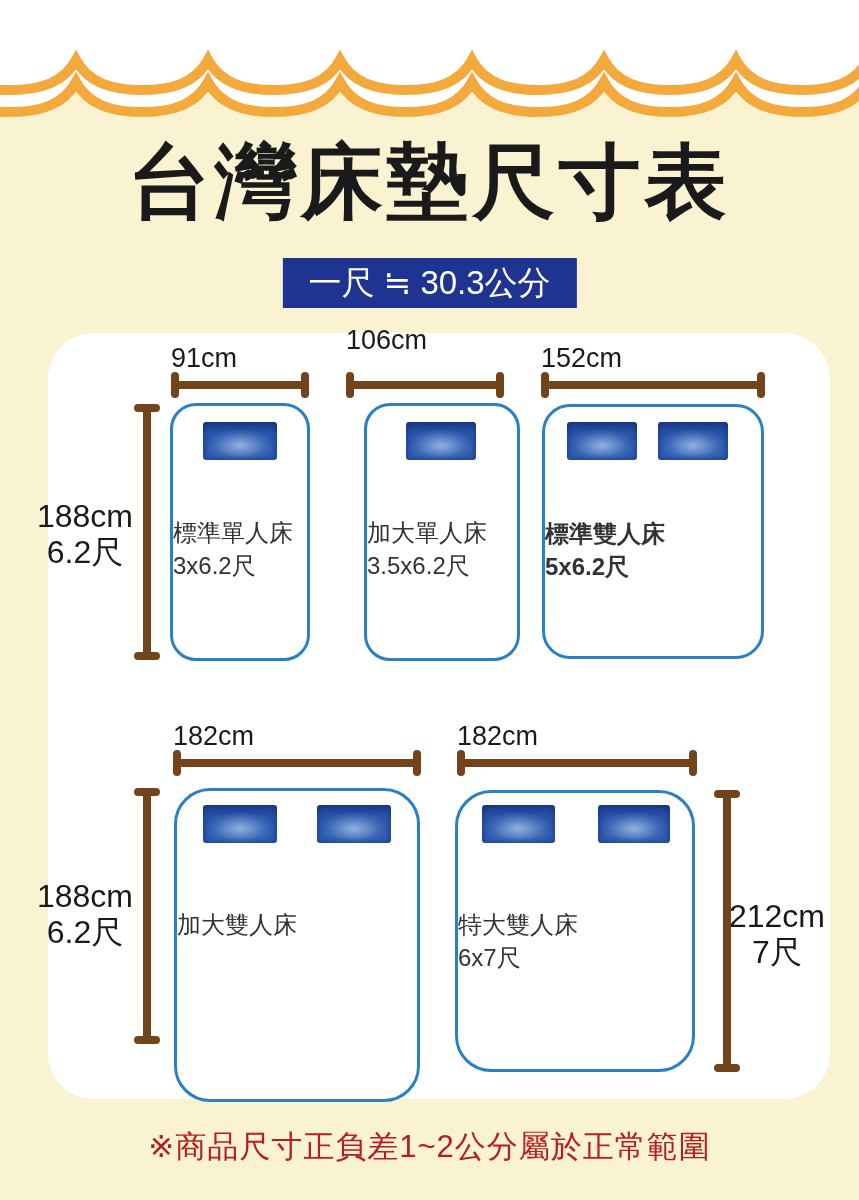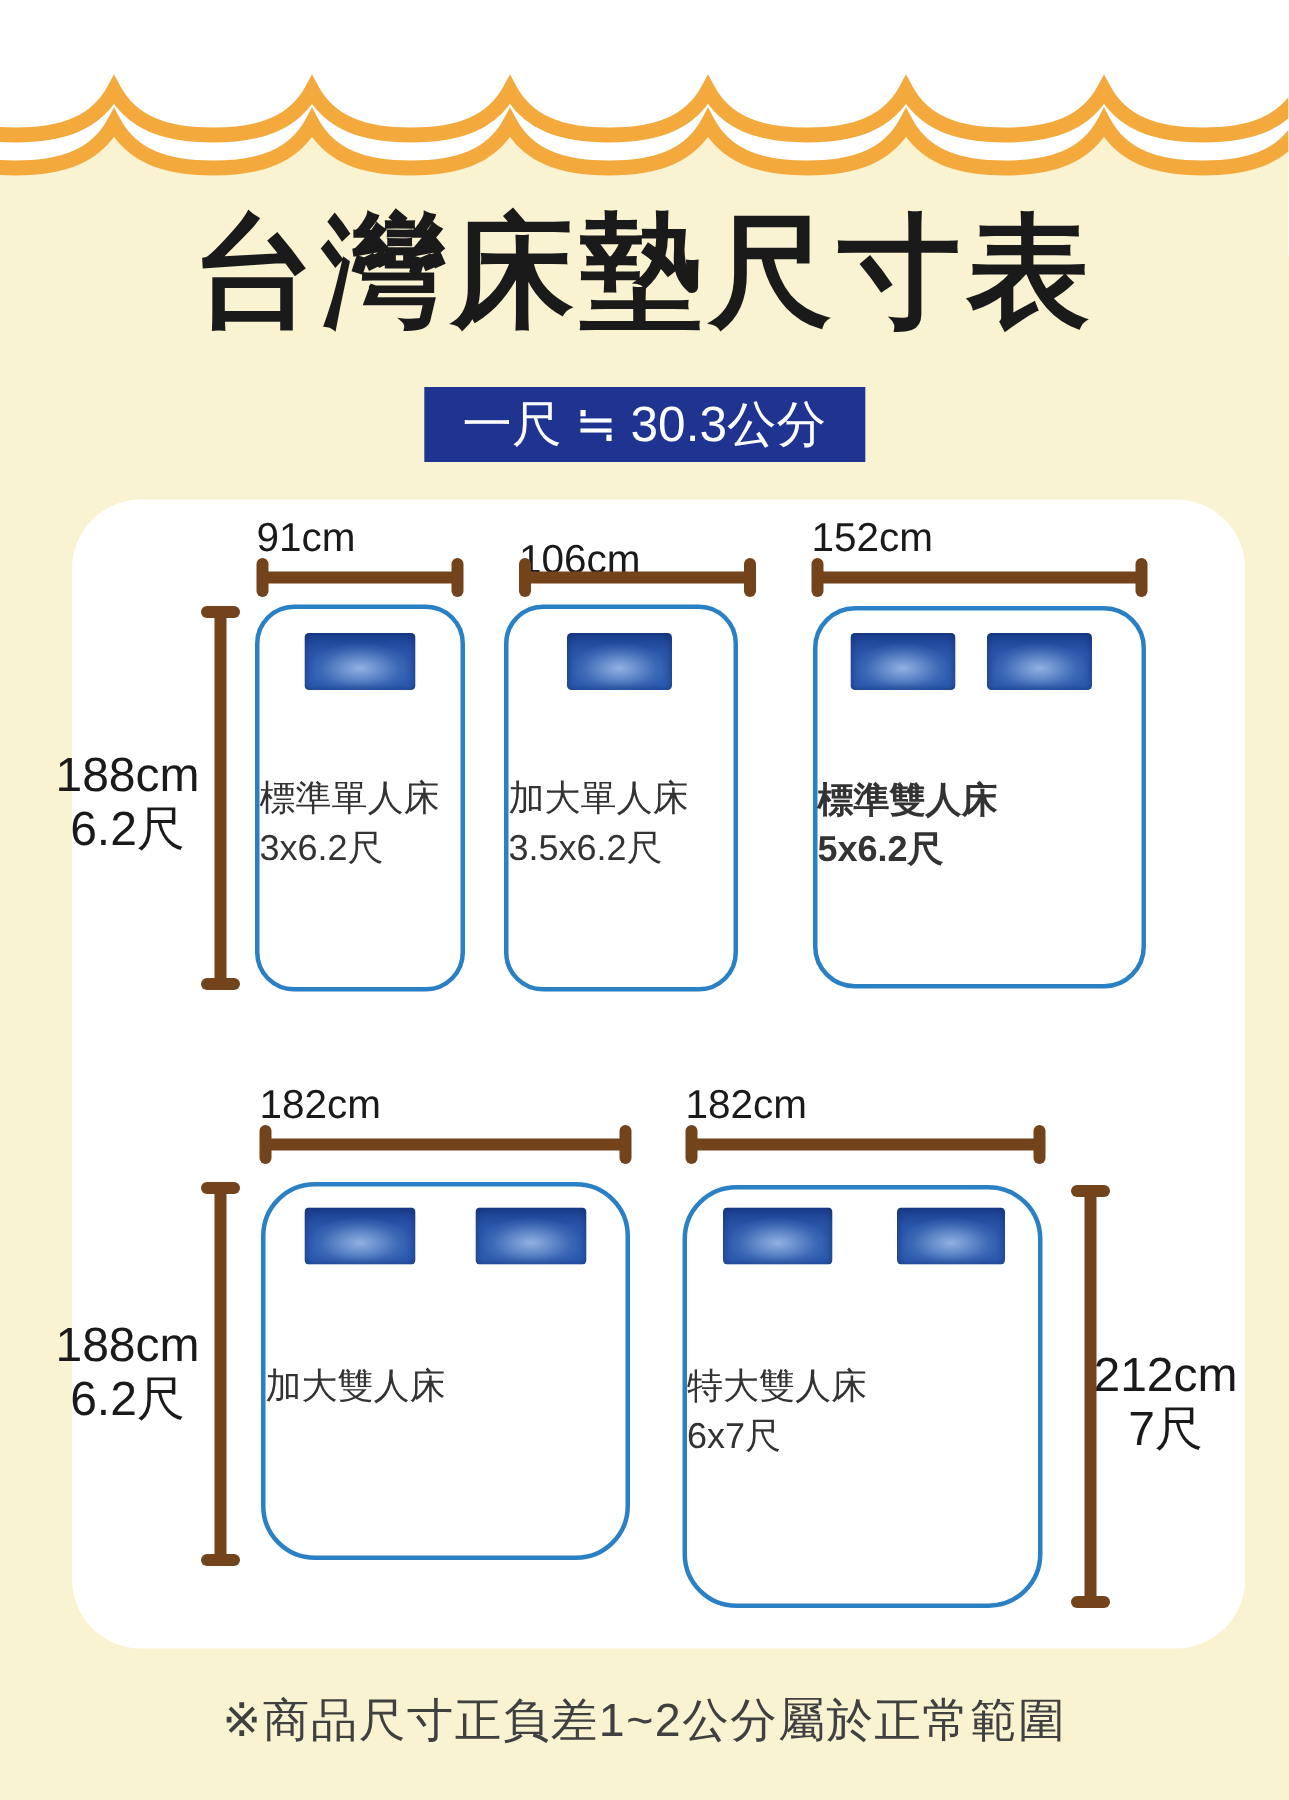--- a/index.html
+++ b/index.html
@@ -42,23 +42,23 @@
   .panel{
     position:absolute;left:48px;top:333px;width:782px;height:766px;
     background:#ffffff;border-radius:46px;
   }
   
   .bed{
     position:absolute;background:#fff;
     border:3px solid var(--bed-border,#2A80C4);
   }
   .bed1{left:170px;top:403px;width:140px;height:258px;border-radius:26px;}
-  .bed2{left:336px;top:403px;width:156px;height:258px;border-radius:26px;}
+  .bed2{left:364px;top:403px;width:156px;height:258px;border-radius:26px;}
   .bed3{left:542px;top:404px;width:222px;height:255px;border-radius:28px;font-weight:bold;}
-  .bed4{left:174px;top:788px;width:246px;height:252px;border-radius:36px;}
+  .bed4{left:174px;top:788px;width:246px;height:314px;border-radius:36px;}
   .bed5{left:455px;top:790px;width:240px;height:282px;border-radius:36px;}
   .pillow{
     position:absolute;height:38px;border-radius:3px;
     background:
       radial-gradient(ellipse 62% 58% at 50% 62%, rgba(150,182,228,.95), rgba(78,118,188,.45) 58%, rgba(0,0,0,0) 78%),
       linear-gradient(180deg,#1B3E8E 0%,#2A56AB 35%,#2E5FB4 100%);
     box-shadow:inset 0 0 6px rgba(16,44,110,.8);
   }
   .bed1 .p1{left:30px;top:16px;width:74px;}
   .bed2 .p1{left:39px;top:16px;width:70px;}
@@ -83,21 +83,21 @@
   .r1{left:171px;top:372px;width:138px;}
   .r2{left:346px;top:372px;width:158px;}
   .r3{left:541px;top:372px;width:224px;}
   .r4{left:173px;top:750px;width:248px;}
   .r5{left:457px;top:750px;width:240px;}
   .wlabel{
     position:absolute;text-align:left;
     font-size:27px;color:var(--ink,#1a1a1a);line-height:30px;
   }
   .w1{left:171px;top:343px;width:138px;}
-  .w2{left:346px;top:358px;width:158px;}
+  .w2{left:346px;top:325px;width:158px;}
   .w3{left:541px;top:343px;width:224px;}
   .w4{left:173px;top:721px;width:248px;}
   .w5{left:457px;top:721px;width:240px;}
   
   .vruler{position:absolute;width:26px;}
   .vruler .bar{position:absolute;top:3px;bottom:3px;left:9px;width:8px;background:var(--ruler,#73431B);border-radius:4px;}
   .vruler .cap{position:absolute;left:0;right:0;height:8px;background:var(--ruler,#73431B);border-radius:4px;}
   .vruler .cap.t{top:0;} .vruler .cap.b{bottom:0;}
   .v1{left:134px;top:404px;height:256px;}
   .v2{left:134px;top:788px;height:256px;}
@@ -106,21 +106,21 @@
     position:absolute;text-align:center;
     font-size:32px;color:var(--ink,#1a1a1a);line-height:36px;
   }
   .hl1{left:30px;top:498px;width:110px;}
   .hl2{left:30px;top:878px;width:110px;}
   .hl3{left:720px;top:898px;width:114px;}
   
   .footnote{
     position:absolute;left:0;top:1126px;width:859px;
     text-align:center;font-size:31px;letter-spacing:1px;
-    color:#404040;
+    color:#b91c1c;
   }
 </style>
 </head>
 <body>
 
 <div class="page">
 
   <div class="wave-band">
     <svg viewBox="0 0 859 130" preserveAspectRatio="none">
       <rect class="wave-bg" x="0" y="0" width="859" height="130"></rect>

